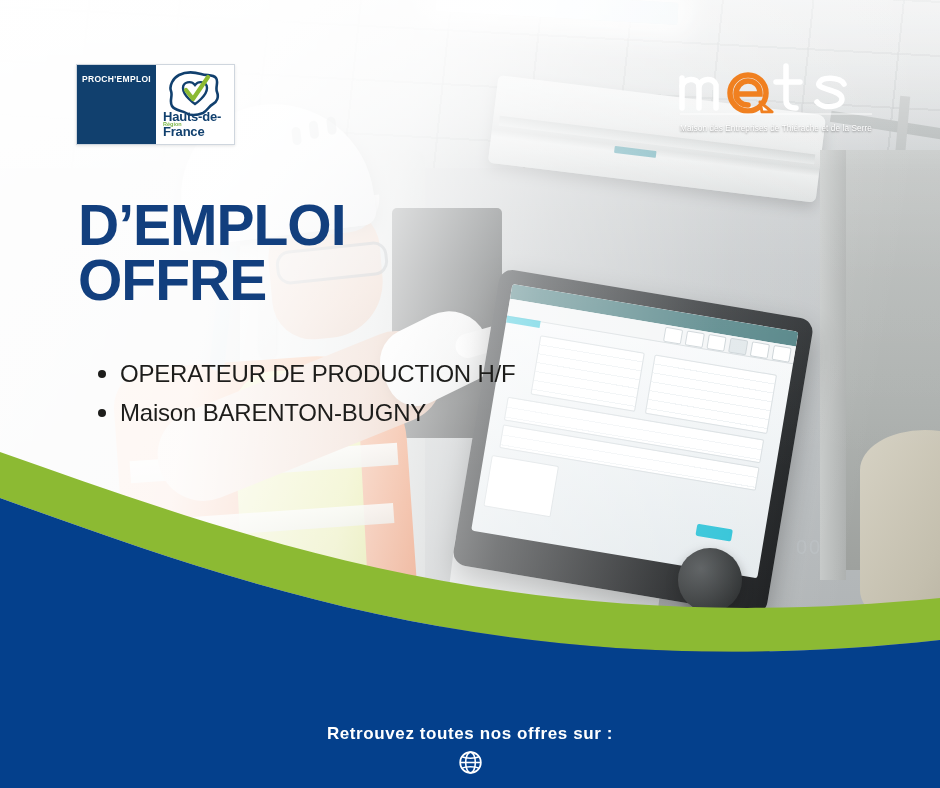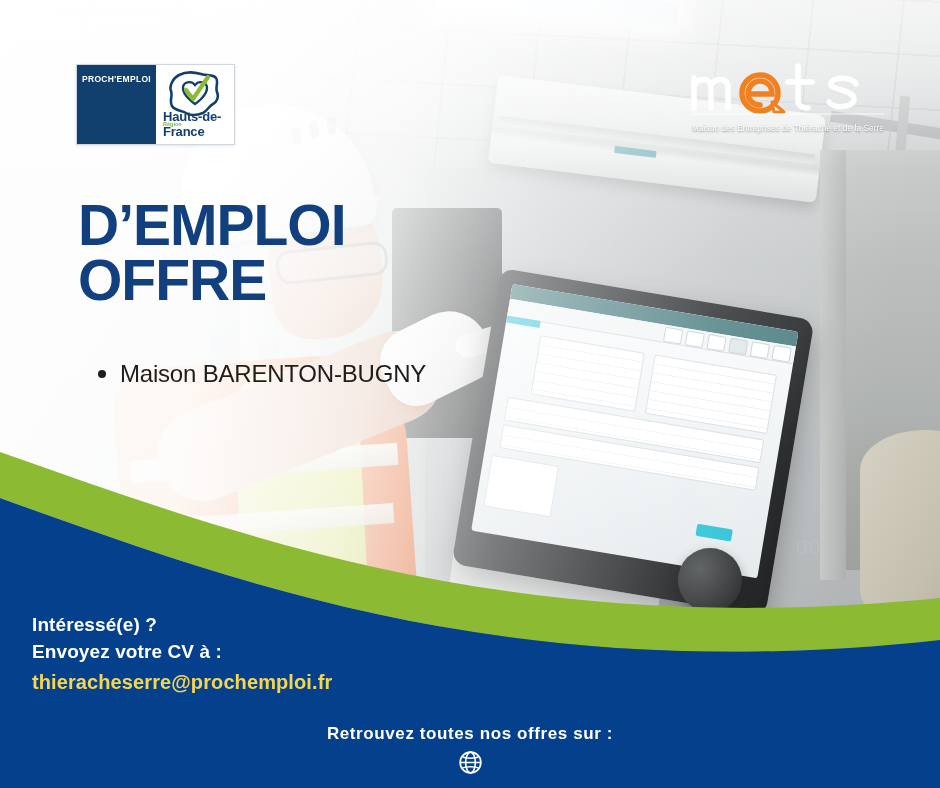--- a/index.html
+++ b/index.html
@@ -141,21 +141,21 @@
   .logos{position:absolute;left:76px;top:64px;display:flex;align-items:stretch;
     border:1px solid #cfd6de;background:#fff;box-shadow:0 1px 3px rgba(0,0,0,.1);}
   .logo-pe{width:79px;height:79px;background:#11406e;display:flex;flex-direction:column;
     align-items:center;justify-content:flex-start;padding-top:9px;box-sizing:border-box;gap:32px;}
   .logo-pe-txt{color:#fff;font-size:8.5px;font-weight:bold;letter-spacing:.3px;}
   .logo-pe-rule{width:30px;height:2px;background:#7ab648;margin-top:3px;}
   .logo-hdf{width:78px;height:79px;background:#fff;position:relative;}
   .logo-hdf-sub{position:absolute;left:7px;bottom:17px;font-size:5.5px;color:#7ab648;font-weight:bold;}
   .logo-hdf-name{position:absolute;left:7px;bottom:5px;font-size:13px;color:#11406e;font-weight:bold;letter-spacing:-.2px;}
 
-  .mets{position:absolute;right:52px;top:56px;width:200px;text-align:center;}
+  .mets{position:absolute;right:64px;top:56px;width:200px;text-align:center;}
   .mets-tag{margin-top:2px;color:#ffffff;font-size:8.2px;letter-spacing:.1px;white-space:nowrap;
     text-shadow:0 1px 2px rgba(0,0,0,.45);}
 
   .title{position:absolute;left:78px;top:198px;color:#123f7e;font-weight:bold;
     font-size:57px;line-height:.96;letter-spacing:-1px;}
   .title span{display:block;}
 
   .bullets{position:absolute;left:92px;top:360px;list-style:none;margin:0;padding:0;}
   .bullets li{position:relative;padding-left:28px;margin-bottom:11px;
     color:#1d1d1b;font-size:24px;letter-spacing:-.2px;line-height:1.18;white-space:nowrap;}
@@ -310,28 +310,24 @@
     </svg>
     <div class="mets-tag">Maison des Entreprises de Thiérache et de la Serre</div>
   </div>
 
   <div class="title">
     <span>D’EMPLOI</span>
     <span>OFFRE</span>
   </div>
 
   <ul class="bullets">
+    <li>OPERATEUR DE PRODUCTION H/F</li>
     <li>Maison BARENTON-BUGNY</li>
   </ul>
 
-  <div class="contact">
-    <div>Intéressé(e) ?</div>
-    <div>Envoyez votre CV à :</div>
-    <div class="mail">thieracheserre@prochemploi.fr</div>
-  </div>
 
   <div class="footer">
     <div class="foot-line1">Retrouvez toutes nos offres sur :</div>
     <div class="foot-row">
       <svg width="27" height="27" viewBox="0 0 24 24">
         <circle cx="12" cy="12" r="9.2" fill="none" stroke="#ffffff" stroke-width="1.5"></circle>
         <ellipse cx="12" cy="12" rx="4.3" ry="9.2" fill="none" stroke="#ffffff" stroke-width="1.4"></ellipse>
         <line x1="2.8" y1="12" x2="21.2" y2="12" stroke="#ffffff" stroke-width="1.4"></line>
         <path d="M4.6 6.8 C7.5 8.6 16.5 8.6 19.4 6.8" fill="none" stroke="#ffffff" stroke-width="1.3"></path>
         <path d="M4.6 17.2 C7.5 15.4 16.5 15.4 19.4 17.2" fill="none" stroke="#ffffff" stroke-width="1.3"></path>

